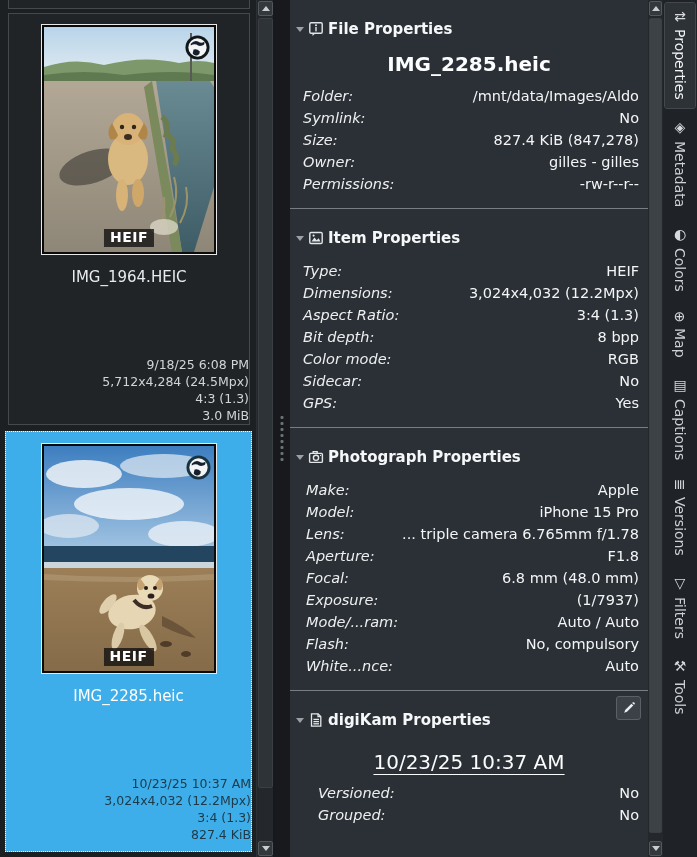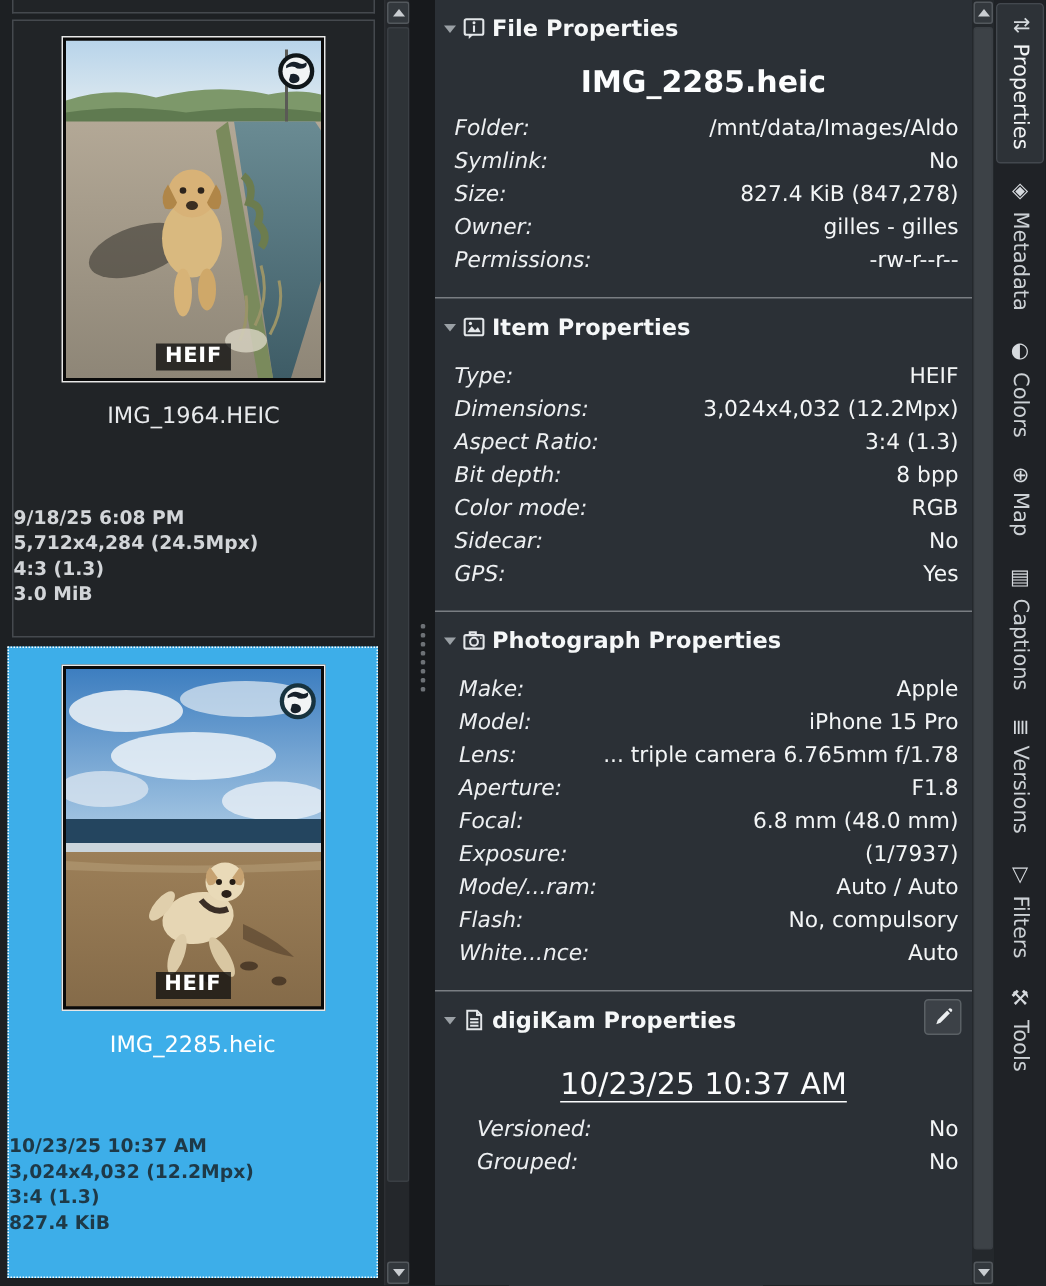--- a/index.html
+++ b/index.html
@@ -19,22 +19,22 @@
                  border:1px solid #e8e8e8; background:#0a0a0a; padding:2px; }
   .card.selected .thumb-frame { margin-top:11px; }
   .thumb-frame svg.photo { display:block; width:170px; height:225px; }
   .fmt-badge { position:absolute; left:50%; bottom:7px; transform:translateX(-50%);
                background:rgba(15,15,15,0.78); color:#fff; font-weight:bold;
                font-size:14px; padding:0 6px 2px 6px; letter-spacing:0.5px; }
   .globe-badge { position:absolute; top:10px; right:6px; width:25px; height:25px; }
   .card.selected .globe-badge { top:11px; right:5px; }
   .thumb-name { margin-top:13px; text-align:center; font-size:15px; color:#e8eaec; }
   .card.selected .thumb-name { color:#ffffff; }
-  .thumb-details { margin-top:50px; text-align:left; font-size:12.5px;
-                   line-height:17px; color:#d2d5d8;font-weight:bold; }
+  .thumb-details { margin-top:70px; text-align:right; font-size:12.5px;
+                   line-height:17px; color:#d2d5d8; }
   .card.selected .thumb-details { color:#1e3947; }
 
   
   .scrollbar { position:absolute; top:0; height:857px; width:17px; background:#24272b; }
   .scrollbar.left { left:256px; border-left:1px solid #2c2f33; }
   .scrollbar.right { left:648px; width:15px; background:#24282c; }
   .sb-btn { position:absolute; left:1px; width:15px; height:15px; background:#33383d;
             border:1px solid #53585d; border-radius:2px;
             display:flex; align-items:center; justify-content:center; }
   .scrollbar.right .sb-btn { width:13px; }
@@ -50,21 +50,21 @@
   
   .splitter { position:absolute; left:273px; top:0; width:17px; height:857px; background:#17191c; }
   .splitter .dots { position:absolute; left:50%; top:416px; transform:translateX(-50%);
                     display:flex; flex-direction:column; gap:3px; }
   .splitter .dots i { width:3px; height:3px; background:#6d7176; border-radius:1px; }
 
   
   .props-panel { position:absolute; left:290px; top:0; width:358px; height:857px;
                  background:#2b3036; color:#eef0f2; overflow:hidden; }
   .sec-sep { border:none; border-top:1px solid #797d82; height:0; }
-  .sec-head { position:relative; display:flex; align-items:center; gap:4px; padding:10px 8px 5px 6px; }
+  .sec-head { position:relative; display:flex; align-items:center; gap:4px; padding:20px 8px 5px 6px; }
   .tri-down { width:0; height:0; border-left:4px solid transparent; border-right:4px solid transparent;
               border-top:5px solid #9aa0a5; }
   .sec-icon { width:16px; height:16px; flex:0 0 auto; }
   .sec-icon svg { display:block; width:16px; height:16px; }
   .sec-title { font-weight:bold; font-size:15px; color:#f5f7f8; }
   .file-title { text-align:center; font-weight:bold; font-size:20px; color:#fcfdfe; margin:9px 0 7px; }
   .rows { padding:2px 9px 13px 13px; }
   .prow { display:flex; justify-content:space-between; align-items:baseline;
           font-size:14.5px; line-height:22px; }
   .plabel { font-style:italic; color:#edeff1; white-space:nowrap; }

